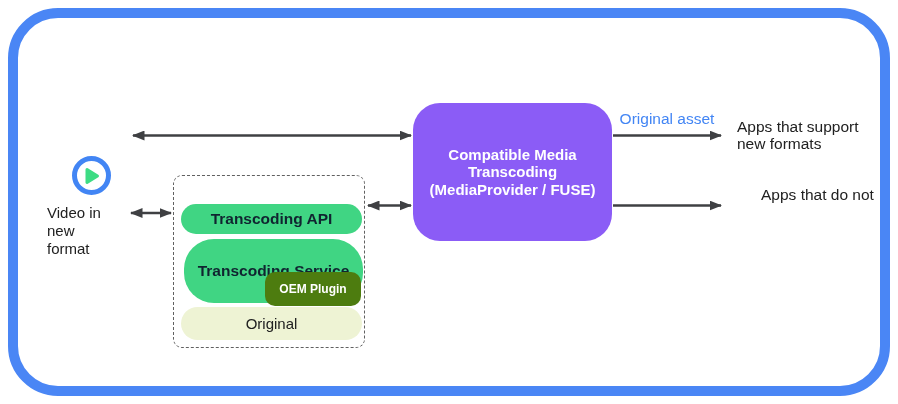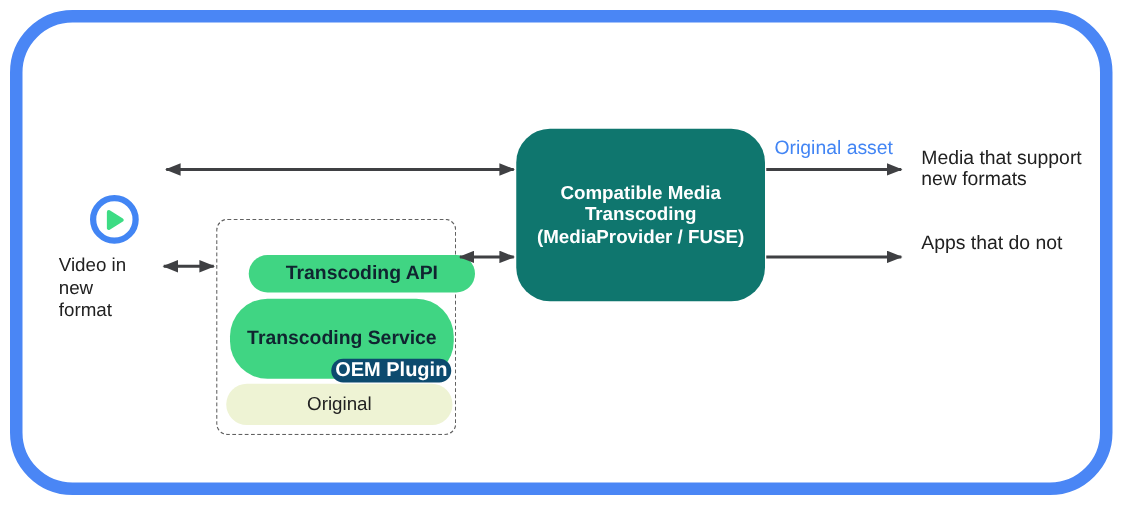--- a/index.html
+++ b/index.html
@@ -30,48 +30,48 @@
     box-sizing:border-box; border:1.5px dashed #616161; border-radius:9px;
   }
   .fw-title {
     position:absolute; top:7px; left:0; right:0; text-align:center;
     font-size:15px; color:#212121;
   }
   .pill {
     position:absolute; display:flex; align-items:center; justify-content:center;
     font-weight:bold; font-size:15.5px; color:#102430;
   }
-  .api      { left:25px;  top:28px;  width:181px; height:30px; border-radius:16px; background:#40d583;text-align:center; }
+  .api      { left:7px;  top:28px;  width:181px; height:30px; border-radius:16px; background:#40d583;text-align:center; }
   .service  { left:10px; top:63px;  width:179px; height:64px; border-radius:30px; background:#40d583; }
   .oem {
-    position:absolute; right:2px; bottom:-3px; width:96px; height:19px;
-    border-radius:10px; background:#0c4a6e; color:#ffffff;
-    font-size:16px; font-weight:bold;
+    position:absolute; right:2px; bottom:-3px; width:96px; height:34px;
+    border-radius:10px; background:#4d7c0f; color:#ffffff;
+    font-size:12px; font-weight:bold;
     display:flex; align-items:center; justify-content:center;
   }
   .hardware { left:7px; top:131px; width:181px; height:33px; border-radius:17px;
               background:#eef3d4; font-weight:normal; font-size:15px; color:#212121; }
   
   .transcoder {
     position:absolute; left:413px; top:103px; width:199px; height:138px;
-    border-radius:27px; background:#0f766e; color:#ffffff;
+    border-radius:27px; background:#8b5cf6; color:#ffffff;
     font-weight:bold; font-size:15px; line-height:17.5px;
     display:flex; flex-direction:column; align-items:center; justify-content:center;
     text-align:center;
   }
   
   .arrows { position:absolute; left:0; top:0; width:898px; height:404px; pointer-events:none; }
   
   .asset { position:absolute; font-size:15.5px; color:#4285f4; text-align:center; }
   .asset.original   { left:608px; top:110px; width:118px; }
   .asset.transcoded { left:604px; top:213px; width:132px; }
   
   .apps { position:absolute; left:737px; font-size:15.5px; line-height:17px; color:#212121; }
   .apps1 { top:118px; }
-  .apps2 { top:186px; }
+  .apps2 { top:186px;margin-left:24px; }
 </style>
 </head>
 <body>
 
 <div class="canvas">
 
   <div class="frame"></div>
 
   <div class="play">
     <svg width="17" height="20" viewBox="0 0 17 20">
@@ -109,20 +109,20 @@
     <line x1="133" y1="135.5" x2="411" y2="135.5" stroke="#3f4043" stroke-width="2.4" marker-start="url(#ah)" marker-end="url(#ah)"></line>
     <line x1="131" y1="213" x2="171" y2="213" stroke="#3f4043" stroke-width="2.4" marker-start="url(#ah)" marker-end="url(#ah)"></line>
     <line x1="368" y1="205.5" x2="411" y2="205.5" stroke="#3f4043" stroke-width="2.4" marker-start="url(#ah)" marker-end="url(#ah)"></line>
     <line x1="613" y1="135.5" x2="721" y2="135.5" stroke="#3f4043" stroke-width="2.4" marker-end="url(#ah)"></line>
     <line x1="613" y1="205.5" x2="721" y2="205.5" stroke="#3f4043" stroke-width="2.4" marker-end="url(#ah)"></line>
   </svg>
 
   <div class="asset original">Original asset</div>
 
   <div class="apps apps1">
-    <div>Media that support</div>
+    <div>Apps that support</div>
     <div>new formats</div>
   </div>
   <div class="apps apps2">
     <div>Apps that do not</div>
   </div>
 
 </div>
 
 </body></html>

